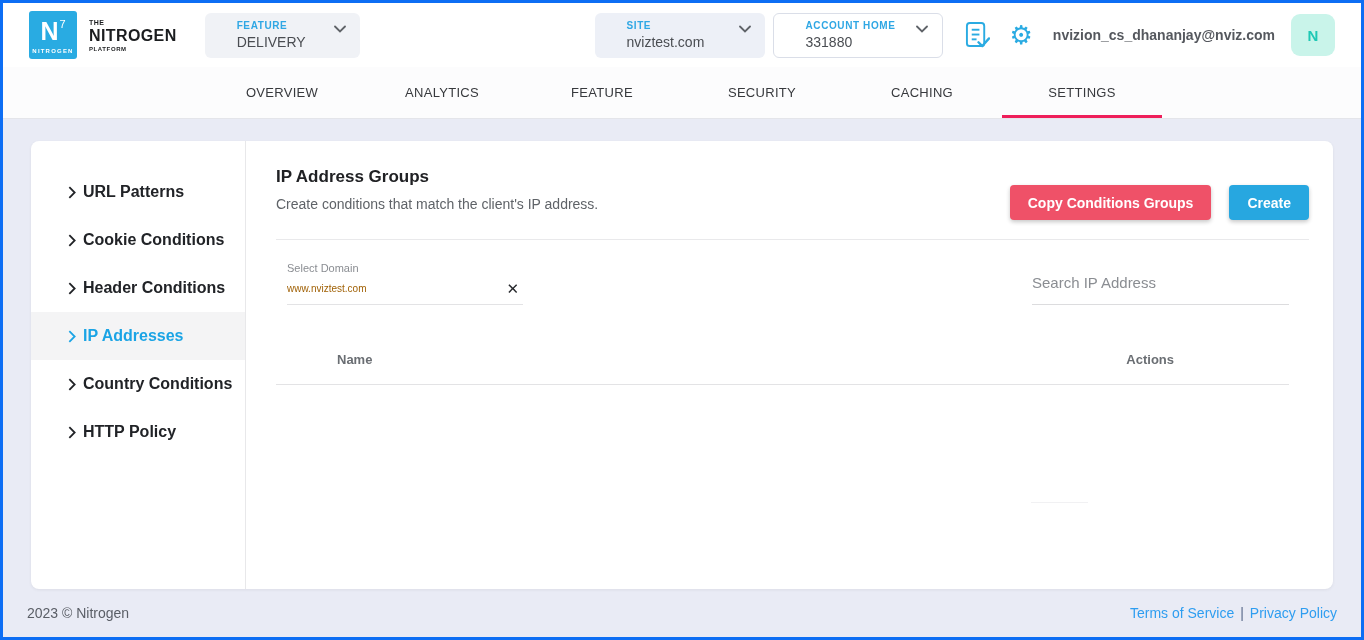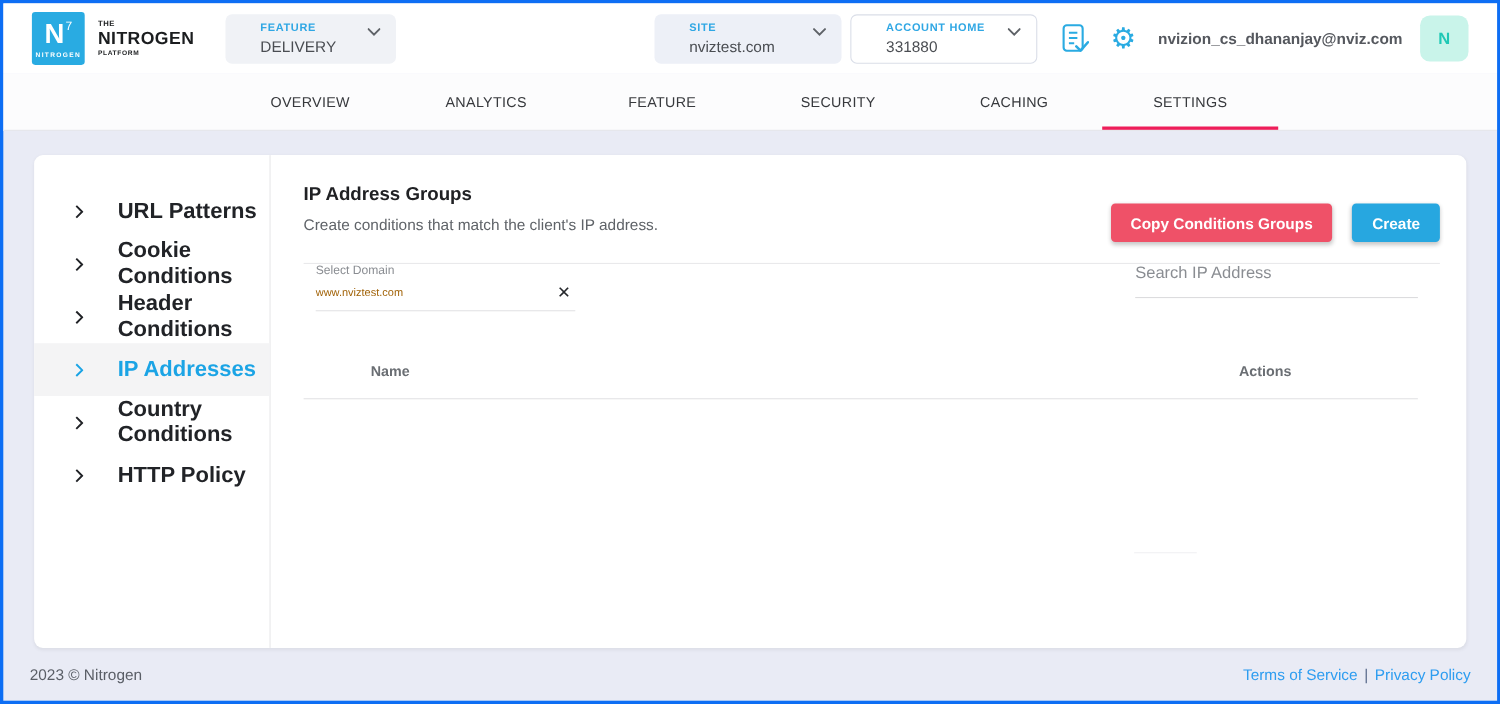--- a/index.html
+++ b/index.html
@@ -73,23 +73,23 @@
   }
 
   
   .content { flex:1; padding:22px 28px 0; }
   .card {
     background:#fff; border-radius:8px; height:448px;
     display:flex; box-shadow:0 1px 3px rgba(60,64,67,.08);
   }
   .sidebar { width:215px; flex:none; border-right:1px solid #e8e8ea; padding-top:27px; }
   .side-item {
-    height:48px; display:flex; align-items:center; gap:31px;
+    height:48px; display:flex; align-items:center; gap:7px;
     padding-left:37px; cursor:pointer;
-    font-size:20px; font-weight:bold; color:#212327;
+    font-size:16px; font-weight:bold; color:#212327;
   }
   .side-item .chev-right { color:#212327; display:flex; }
   .side-item.active { background:#f4f4f5; color:#1ba4e5; }
   .side-item.active .chev-right { color:#1ba4e5; }
 
   .main { flex:1; padding:26px 24px 0 30px; position:relative; }
   .main-head { display:flex; justify-content:space-between; align-items:flex-start; }
   .page-title { font-size:17px; font-weight:bold; color:#202124; }
   .page-subtitle { font-size:14px; color:#5f6368; margin-top:9px; }
   .head-buttons { display:flex; gap:18px; margin-top:18px; }
@@ -97,21 +97,21 @@
     border:none; border-radius:4px; height:35px; padding:0 18px;
     color:#fff; font-size:14px; font-weight:bold; cursor:pointer;
     font-family:"Liberation Sans", sans-serif;
     box-shadow:0 2px 4px rgba(0,0,0,.22);
   }
   .btn-copy { background:#ef5168; }
   .btn-create { background:#27a7e0; }
 
   .head-divider { border:none; border-top:1px solid #e9e9eb; margin-top:19px; }
 
-  .form-row { display:flex; justify-content:space-between; align-items:flex-start; }
+  .form-row { display:flex; justify-content:space-between; align-items:flex-end; margin-top:22px; }
   .domain-field { width:236px; margin-left:11px; }
   .field-label { font-size:11px; color:#8a8d92; }
   .field-value-row {
     display:flex; justify-content:space-between; align-items:center;
     border-bottom:1px solid #e3e3e5; padding:7px 4px 8px 0;
   }
   .field-value { font-size:10px; color:#a16207; }
   .clear-btn { background:none; border:none; font-size:15px; color:#26282c; cursor:pointer; line-height:1; }
   .search-field { width:257px; margin-right:20px; border-bottom:1px solid #dcdcde; padding-bottom:12px; }
   .search-input {

